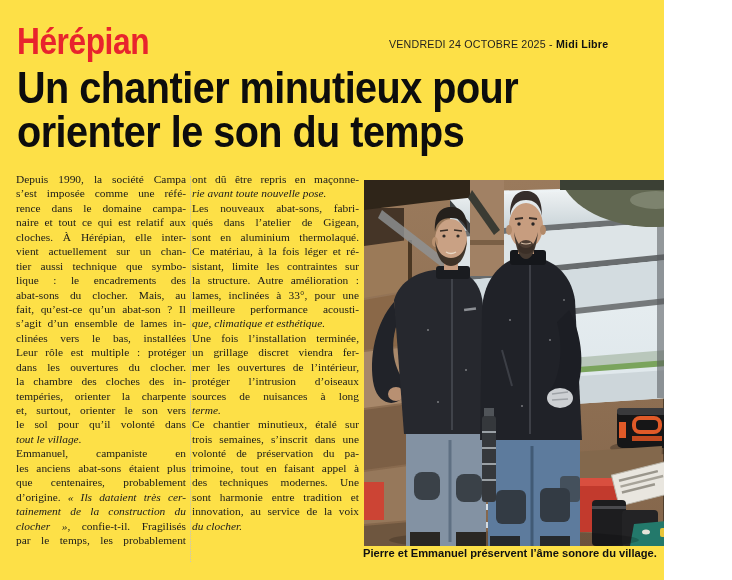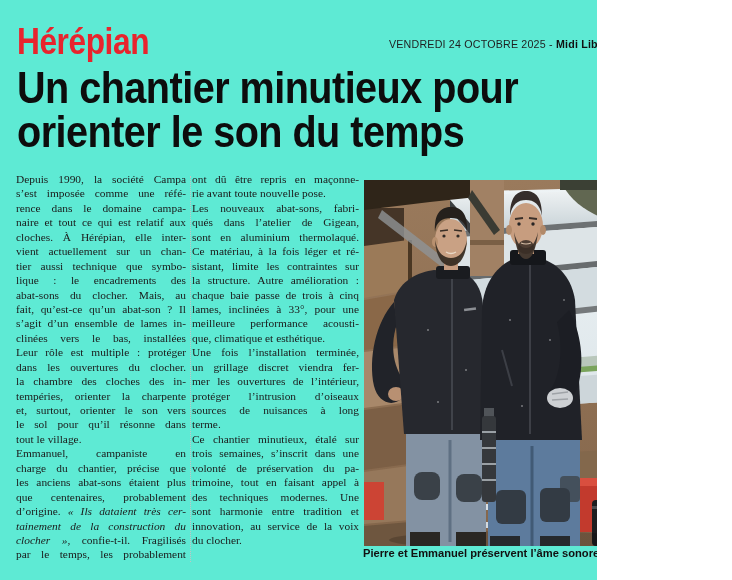--- a/index.html
+++ b/index.html
@@ -1,35 +1,35 @@
 <!DOCTYPE html>
 <html lang="fr"><head>
 <meta charset="utf-8">
 <style>
   html,body{margin:0;padding:0;background:#fff;}
-  .page{position:relative;width:597px;height:580px;background:#5eead4;overflow:hidden;
+  .page{position:relative;width:664px;height:580px;background:#fde047;overflow:hidden;
         font-family:"Liberation Sans",sans-serif;}
   .section-label{position:absolute;left:17px;top:22px;font-size:36px;line-height:40px;
         font-weight:800;color:#e8242d;letter-spacing:-.5px;transform:scaleX(.88);
         transform-origin:left top;white-space:nowrap;}
   .dateline{position:absolute;left:389px;top:38px;font-size:11px;color:#1f1f1f;
         letter-spacing:.2px;transform:scaleX(.97);transform-origin:left top;white-space:nowrap;}
   .dateline b{font-weight:700;color:#111;}
   .headline{position:absolute;left:17px;top:66px;margin:0;font-size:45px;line-height:44px;
         font-weight:800;color:#0d0d0d;letter-spacing:-.6px;transform:scaleX(.88);
         transform-origin:left top;white-space:nowrap;}
   .col{position:absolute;top:172px;width:170px;}
   .col2{left:192px;width:167px;}
   .col1{left:16px;}
   .colrule{position:absolute;left:190px;top:176px;height:386px;width:0;
         border-left:1px dotted #c3c3c3;}
   .line{height:14.45px;line-height:14.3px;font-family:"Liberation Serif","DejaVu Serif",serif;
         font-size:11.4px;color:#1a1a1a;text-align:justify;text-align-last:justify;
         white-space:nowrap;overflow:hidden;}
-  .line.pend{text-align-last:left;}
+  .line.pend{text-align-last:left;font-style:italic;}
   .photo{position:absolute;left:364px;top:180px;width:334px;height:366px;margin:0;}
   .photo svg{display:block;}
   .caption{position:absolute;left:363px;top:547px;width:340px;font-size:11.5px;
         font-weight:700;color:#111;transform:scaleX(.97);transform-origin:left top;
         white-space:nowrap;}
 </style>
 </head>
 <body>
 
 <div class="page">
@@ -54,42 +54,40 @@
       <div class="line">lique : le encadrements des</div>
       <div class="line">abat-sons du clocher. Mais, au</div>
       <div class="line">fait, qu’est-ce qu’un abat-son ? Il</div>
       <div class="line">s’agit d’un ensemble de lames in-</div>
       <div class="line">clinées vers le bas, installées</div>
       <div class="line">Leur rôle est multiple : protéger</div>
       <div class="line">dans les ouvertures du clocher.</div>
       <div class="line">la chambre des cloches des in-</div>
       <div class="line">tempéries, orienter la charpente</div>
       <div class="line">et, surtout, orienter le son vers</div>
-      <div class="line">le sol pour qu’il résonne dans</div>
+      <div class="line">le sol pour qu’il volonté dans</div>
       <div class="line pend">tout le village.</div>
       <div class="line">Emmanuel, campaniste en</div>
-      <div class="line">charge du chantier, précise que</div>
       <div class="line">les anciens abat-sons étaient plus</div>
       <div class="line">que centenaires, probablement</div>
       <div class="line">d’origine. <i>« Ils dataient très cer-</i></div>
       <div class="line"><i>tainement de la construction du</i></div>
       <div class="line"><i>clocher »</i>, confie-t-il. Fragilisés</div>
       <div class="line">par le temps, les probablement</div>
     </div>
   <div class="colrule"></div>
   <div class="col col2">
       <div class="line">ont dû être repris en maçonne-</div>
       <div class="line pend">rie avant toute nouvelle pose.</div>
       <div class="line">Les nouveaux abat-sons, fabri-</div>
       <div class="line">qués dans l’atelier de Gigean,</div>
       <div class="line">sont en aluminium thermolaqué.</div>
       <div class="line">Ce matériau, à la fois léger et ré-</div>
       <div class="line">sistant, limite les contraintes sur</div>
       <div class="line">la structure. Autre amélioration :</div>
-      <div class="line">chaque baie passe de trois à cinq</div>
       <div class="line">lames, inclinées à 33°, pour une</div>
       <div class="line">meilleure performance acousti-</div>
       <div class="line pend">que, climatique et esthétique.</div>
       <div class="line">Une fois l’installation terminée,</div>
       <div class="line">un grillage discret viendra fer-</div>
       <div class="line">mer les ouvertures de l’intérieur,</div>
       <div class="line">protéger l’intrusion d’oiseaux</div>
       <div class="line">sources de nuisances à long</div>
       <div class="line pend">terme.</div>
       <div class="line">Ce chantier minutieux, étalé sur</div>

